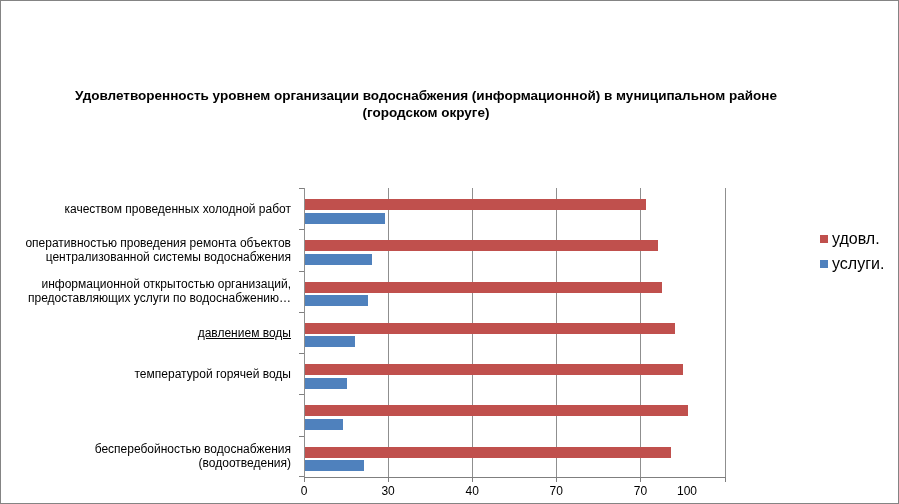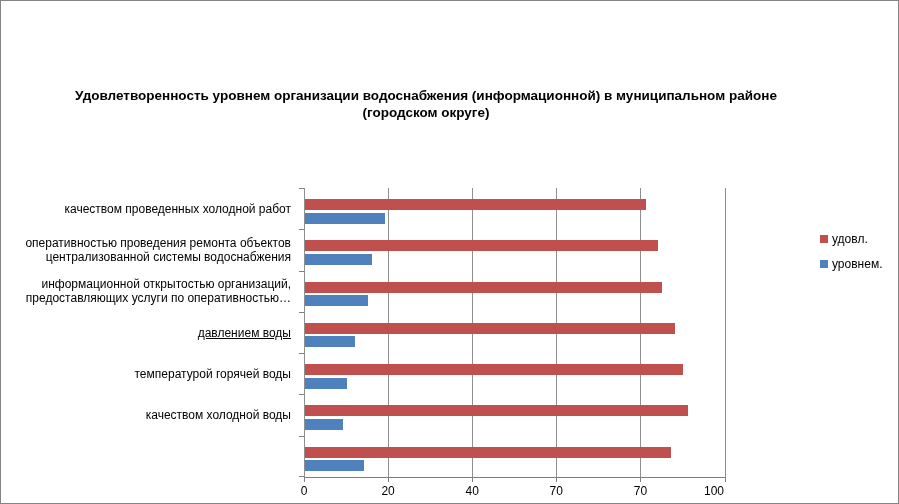--- a/index.html
+++ b/index.html
@@ -49,21 +49,21 @@
     position:absolute;
     transform:translateX(-50%);
     font-size:12px; line-height:14px; color:#000;
   }
   .legend {
     position:absolute;
     left:819px; top:231px;
   }
   .legend-item { display:flex; align-items:center; margin-bottom:11px; }
   .legend-swatch { width:8px; height:8px; margin-right:4px; flex:0 0 auto; }
-  .legend-label { font-size:12px; line-height:14px; white-space:nowrap; color:#000; }
+  .legend-label { font-size:16px; line-height:14px; white-space:nowrap; color:#000; }
 </style>
 </head>
 <body>
 
 <div class="canvas">
   <div class="chart-title">Удовлетворенность уровнем организации водоснабжения (информационной) в муниципальном районе (городском округе)</div>
   <div class="plot">
       <div class="gridline" style="left: 0px;"></div>
       <div class="x-tickmark" style="left: 0px;"></div>
       <div class="gridline" style="left: 84.1px;"></div>
@@ -96,36 +96,36 @@
       <div class="bar" title="температурой горячей воды: 90" style="top: 176.143px; width: 378.45px; background: rgb(192, 80, 77);"></div>
       <div class="bar" title="температурой горячей воды: 10" style="top: 189.643px; width: 42.05px; background: rgb(79, 129, 189);"></div>
       <div class="bar" title="качеством холодной воды: 91" style="top: 217.429px; width: 382.655px; background: rgb(192, 80, 77);"></div>
       <div class="bar" title="качеством холодной воды: 9" style="top: 230.929px; width: 37.845px; background: rgb(79, 129, 189);"></div>
       <div class="bar" title="бесперебойностью водоснабжения (водоотведения): 87" style="top: 258.714px; width: 365.835px; background: rgb(192, 80, 77);"></div>
       <div class="bar" title="бесперебойностью водоснабжения (водоотведения): 14" style="top: 272.214px; width: 58.87px; background: rgb(79, 129, 189);"></div>
     </div>
   <div class="cat-labels">
       <div class="cat-label" style="top: 20.6429px;">качеством проведенных холодной работ</div>
       <div class="cat-label" style="top: 61.9286px; text-align: right;">оперативностью проведения ремонта объектов централизованной системы водоснабжения</div>
-      <div class="cat-label" style="top: 103.214px;">информационной открытостью организаций, предоставляющих услуги по оперативностью…</div>
+      <div class="cat-label" style="top: 103.214px;">информационной открытостью организаций, предоставляющих услуги по водоснабжению…</div>
       <div class="cat-label" style="top: 144.5px; text-decoration: underline;">давлением воды</div>
       <div class="cat-label" style="top: 185.786px; padding-left: 44px;">температурой горячей воды</div>
-      <div class="cat-label" style="top: 227.071px;">качеством холодной воды</div>
+      <div class="cat-label" style="top: 268.357px;">бесперебойностью водоснабжения (водоотведения)</div>
     </div>
   <div class="x-labels">
       <div class="x-label" style="left: 303px;">0</div>
-      <div class="x-label" style="left: 387.1px;">20</div>
+      <div class="x-label" style="left: 387.1px;">30</div>
       <div class="x-label" style="left: 471.2px;">40</div>
       <div class="x-label" style="left: 555.3px;">70</div>
       <div class="x-label" style="left: 639.4px;">70</div>
-      <div class="x-label" style="left: 713px;">100</div>
+      <div class="x-label" style="left: 686px;">100</div>
     </div>
   <div class="legend">
       <div class="legend-item">
         <div class="legend-swatch" style="background: rgb(192, 80, 77);"></div>
         <div class="legend-label">удовл.</div>
       </div>
       <div class="legend-item">
         <div class="legend-swatch" style="background: rgb(79, 129, 189);"></div>
-        <div class="legend-label">уровнем.</div>
+        <div class="legend-label">услуги.</div>
       </div>
     </div>
 </div>
 
 </body></html>

